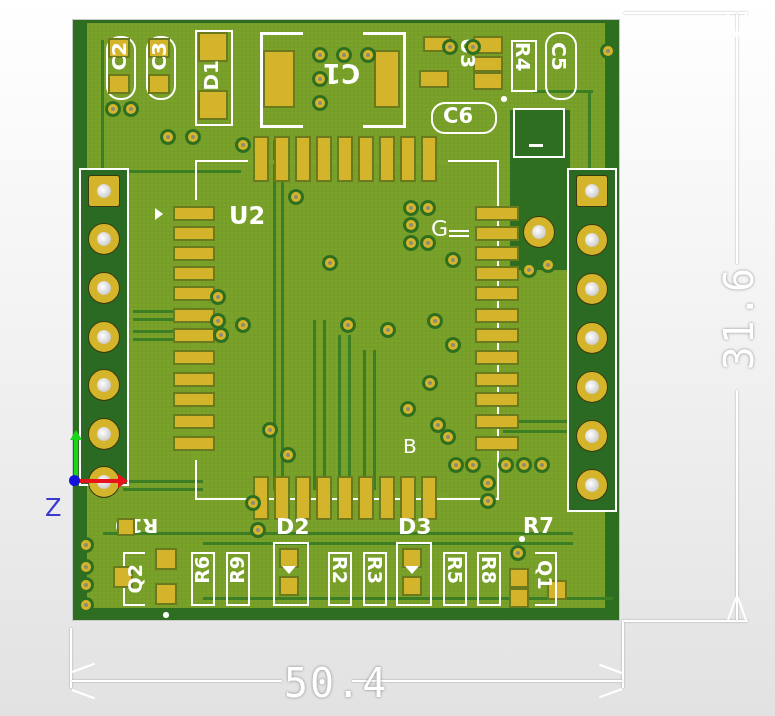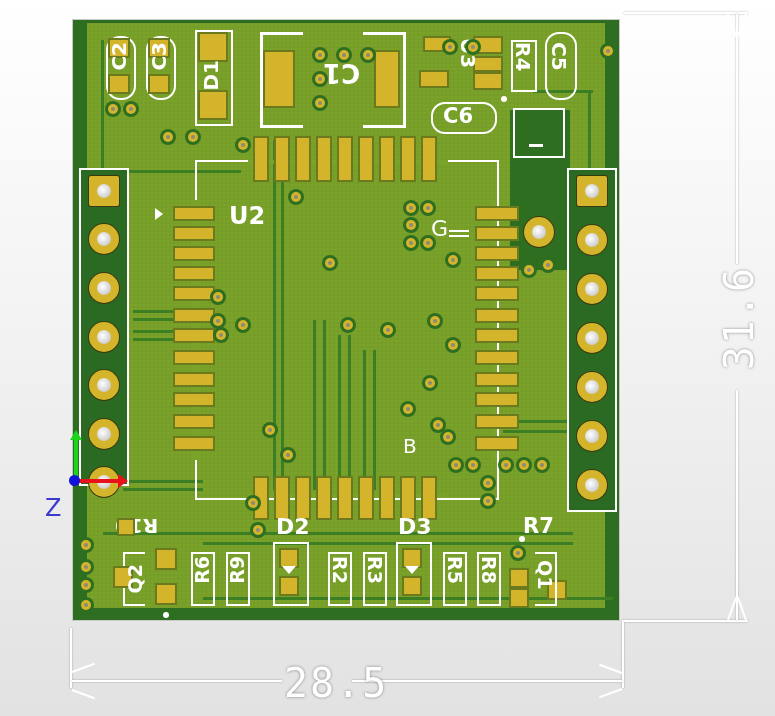--- a/index.html
+++ b/index.html
@@ -297,21 +297,21 @@
 <div class="abs" style="left:45px;top:494px;color:#3a3ad0;font-size:24px;font-family:'DejaVu Sans','Liberation Sans',sans-serif;">Z</div>
 
 <div class="dim-line" style="left:70px;top:628px;width:2px;height:60px;"></div>
 <div class="dim-line" style="left:622px;top:620px;width:2px;height:68px;"></div>
 <div class="dim-line" style="left:72px;top:680px;width:210px;height:2px;"></div>
 <div class="dim-line" style="left:352px;top:680px;width:270px;height:2px;"></div>
 <div class="abs" style="left:72px;top:671px;width:24px;height:2px;background:#fff;transform:rotate(-20deg);transform-origin:left center;"></div>
 <div class="abs" style="left:72px;top:689px;width:24px;height:2px;background:#fff;transform:rotate(20deg);transform-origin:left center;"></div>
 <div class="abs" style="left:598px;top:672px;width:24px;height:2px;background:#fff;transform:rotate(20deg);transform-origin:right center;"></div>
 <div class="abs" style="left:598px;top:688px;width:24px;height:2px;background:#fff;transform:rotate(-20deg);transform-origin:right center;"></div>
-<div class="dim-text" style="left:284px;top:660px;">28.5</div>
+<div class="dim-text" style="left:284px;top:660px;">50.4</div>
 
 <div class="dim-line" style="left:624px;top:12px;width:124px;height:2px;"></div>
 <div class="dim-line" style="left:624px;top:620px;width:124px;height:2px;"></div>
 <div class="dim-line" style="left:736px;top:14px;width:2px;height:250px;"></div>
 <div class="dim-line" style="left:736px;top:390px;width:2px;height:230px;"></div>
 <div class="abs" style="left:727px;top:14px;width:2px;height:24px;background:#fff;transform:rotate(-20deg);transform-origin:top center;"></div>
 <div class="abs" style="left:745px;top:14px;width:2px;height:24px;background:#fff;transform:rotate(20deg);transform-origin:top center;"></div>
 <div class="abs" style="left:727px;top:596px;width:2px;height:24px;background:#fff;transform:rotate(20deg);transform-origin:bottom center;"></div>
 <div class="abs" style="left:745px;top:596px;width:2px;height:24px;background:#fff;transform:rotate(-20deg);transform-origin:bottom center;"></div>
 <div class="dim-text" style="left:716px;top:266px;writing-mode:vertical-rl;transform:rotate(180deg);">31.6</div>

